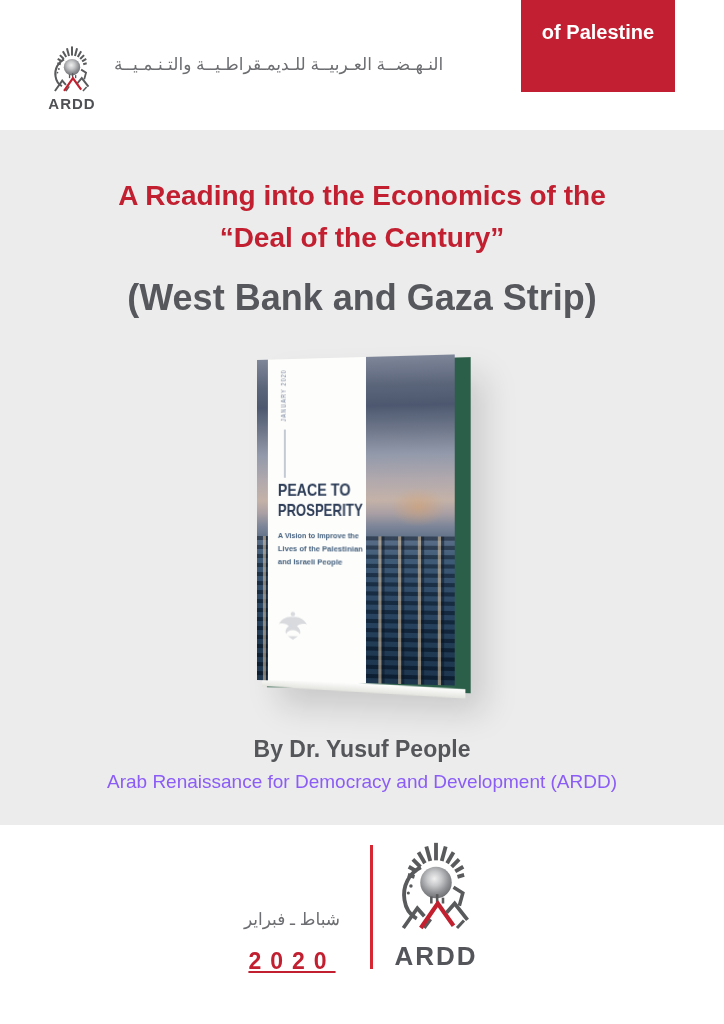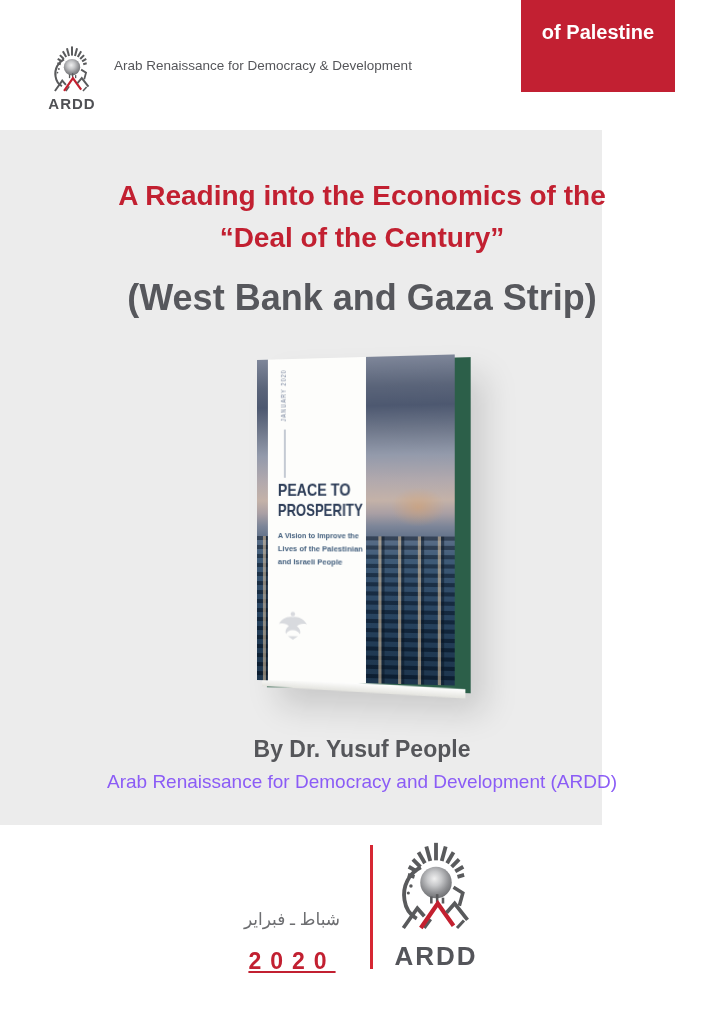--- a/index.html
+++ b/index.html
@@ -10,21 +10,21 @@
   .logo-top{position:absolute;left:50px;top:44px;width:44px;height:50px;}
   .logo-top-label{position:absolute;left:44px;top:95px;width:56px;text-align:center;
         font-size:15px;font-weight:bold;letter-spacing:1px;color:#4f5054;}
   .org-names{position:absolute;left:114px;top:54px;}
   .org-ar{font-size:17px;color:#6d6e71;letter-spacing:.5px;}
   .org-en{font-size:13.5px;color:#55565a;margin-top:4px;}
   .badge{position:absolute;left:521px;top:0;width:154px;height:92px;background:#c22032;
         color:#ffffff;text-align:center;font-weight:bold;font-size:20px;line-height:27px;
         padding-top:19px;box-sizing:border-box;}
   
-  .body-gray{position:absolute;left:0;top:130px;width:602px;height:695px;background:#ececec;}
+  .body-gray{position:absolute;left:0;top:130px;width:724px;height:695px;background:#ececec;}
   .doc-title{position:absolute;left:0;width:724px;text-align:center;
         font-size:28px;font-weight:bold;color:#c22031;}
   .t1{top:50px;} .t2{top:92px;}
   .doc-subtitle{position:absolute;left:0;top:147px;width:724px;text-align:center;
         font-size:36px;font-weight:bold;color:#56575c;}
   
   .book{position:absolute;left:257px;top:230px;width:193px;height:320px;
         transform:perspective(800px) rotateY(-8deg);transform-origin:left center;}
   .book-back{position:absolute;left:10px;top:3px;width:198px;height:324px;background:#2c5f49;
         box-shadow:12px 18px 30px rgba(0,0,0,.15);}
@@ -106,21 +106,21 @@
       </g>
     </defs>
   </svg>
 
   <div class="header">
     <svg class="logo-top" viewBox="14 2 72 82">
       <use href="#ardd-mark"></use>
     </svg>
     <div class="logo-top-label">ARDD</div>
     <div class="org-names">
-      <div class="org-en">Arab Renaissance for Democracy &amp; Development</div>
+      <div class="org-ar">النـهـضــة العـربيــة للـديمـقراطـيــة والتـنـمـيــة</div>
     </div>
     <div class="badge">
       <div>of Palestine</div>
     </div>
   </div>
 
   <div class="body-gray">
     <div class="doc-title t1">A Reading into the Economics of the</div>
     <div class="doc-title t2">“Deal of the Century”</div>
     <div class="doc-subtitle">(West Bank and Gaza Strip)</div>

